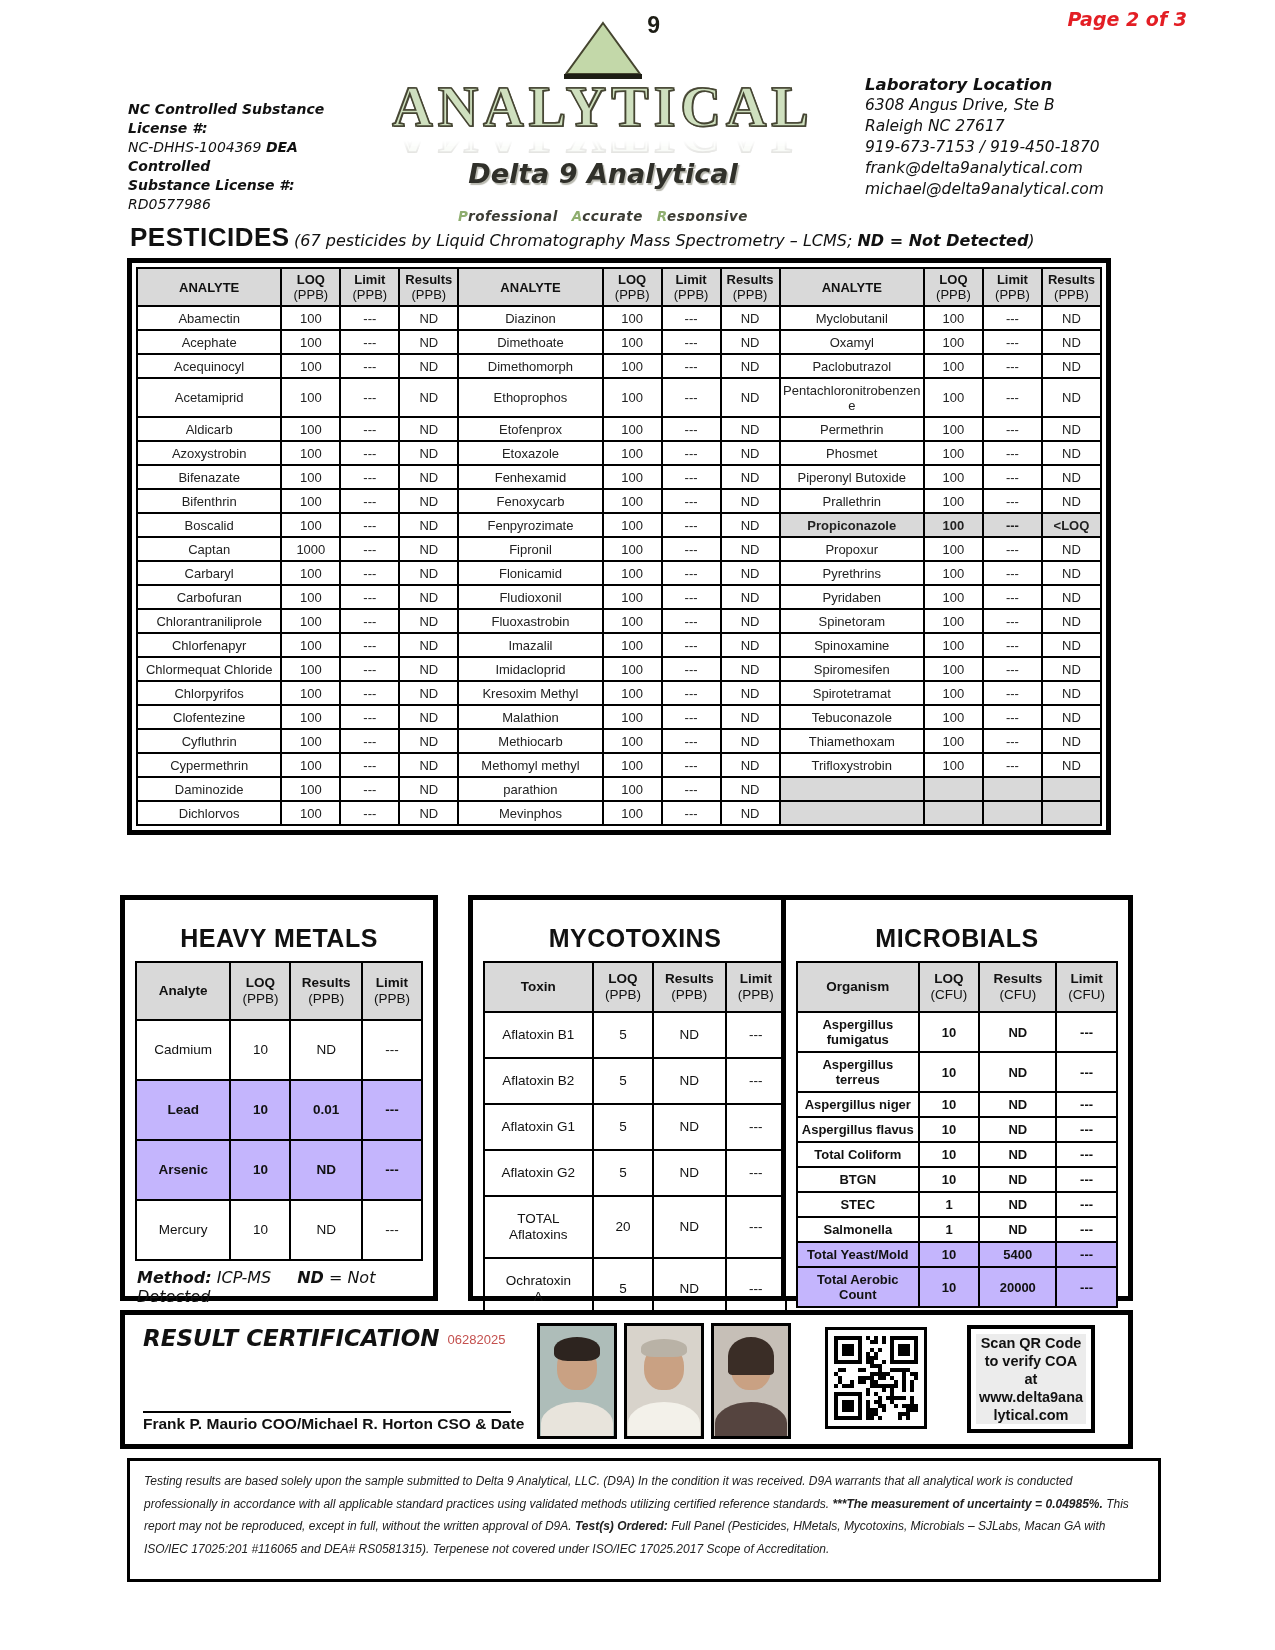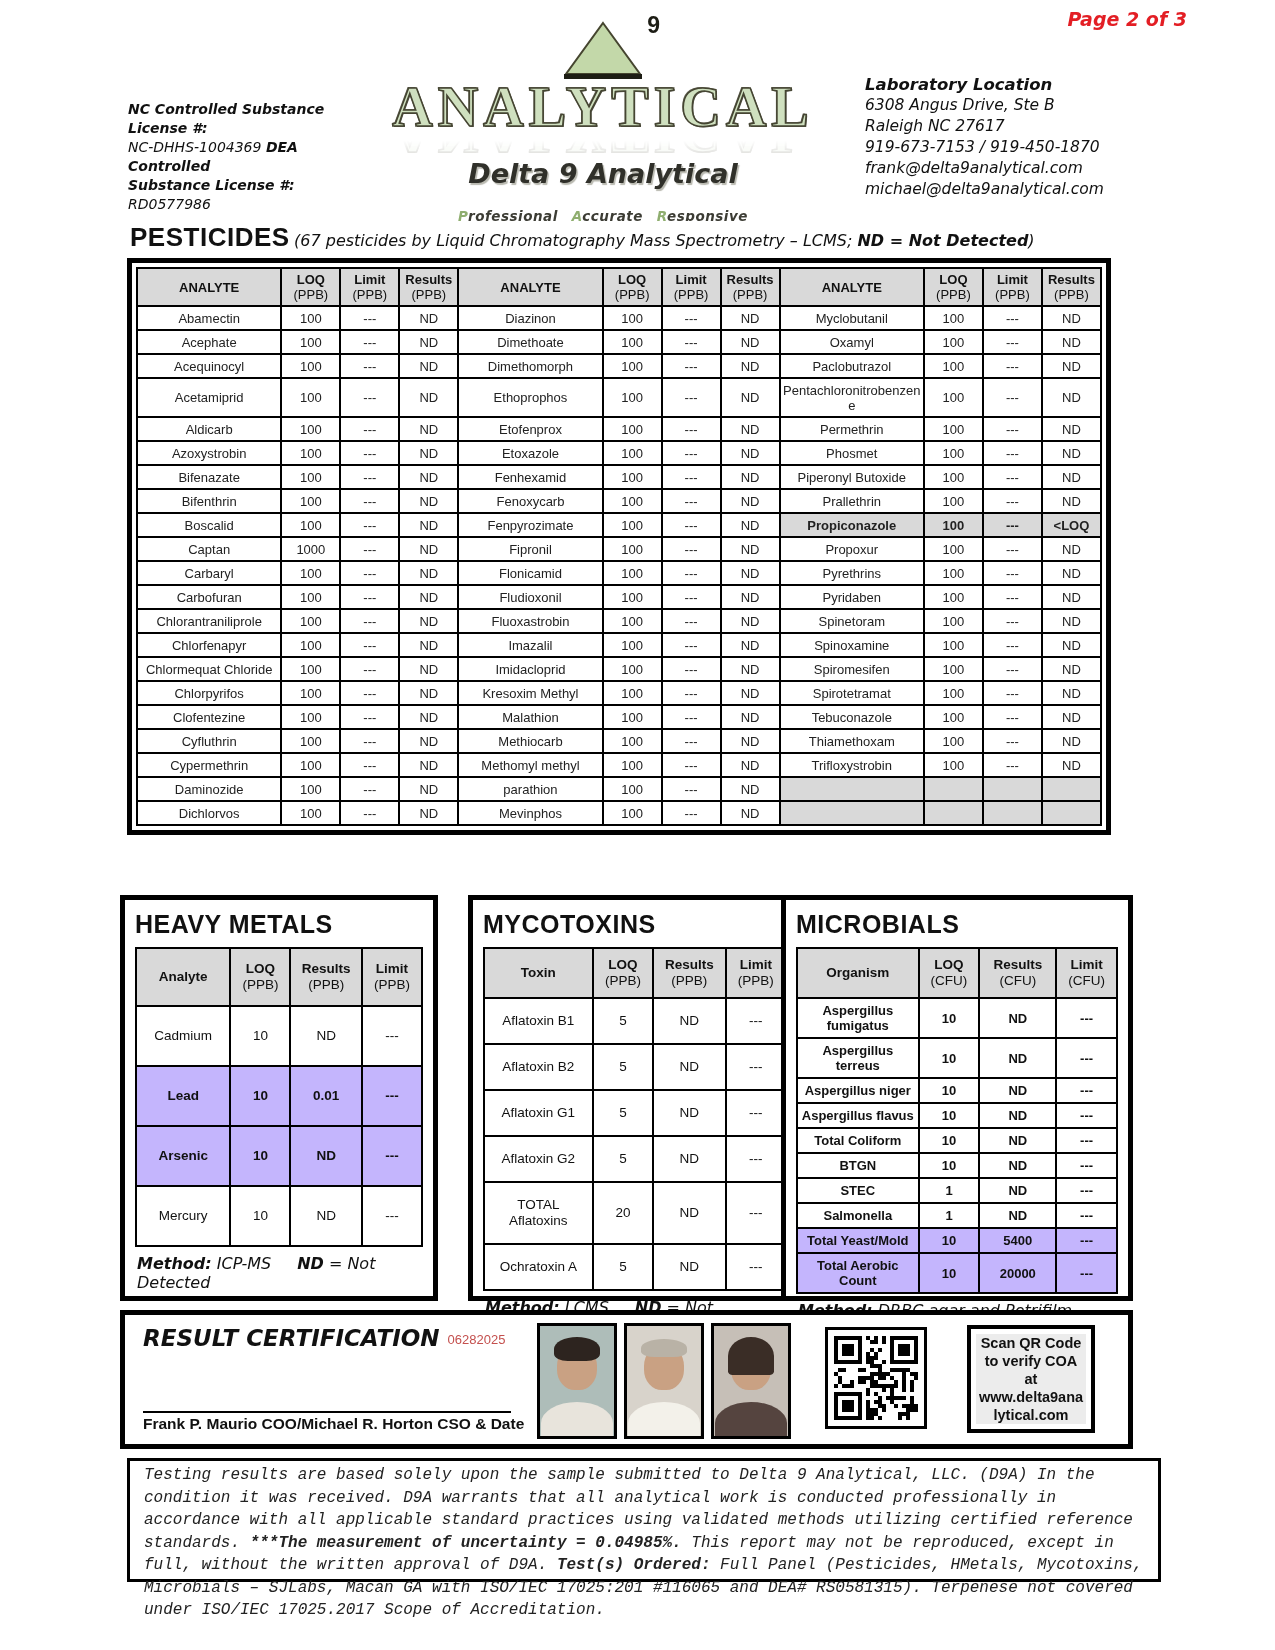--- a/index.html
+++ b/index.html
@@ -40,32 +40,32 @@
   .pest-table th .h2{font-weight:normal}
   .pest-table td{font-size:13px;padding:3.5px 2px;line-height:15px;color:#222}
   .pest-table td.name-col{overflow-wrap:anywhere}
   .pest-table td.hl{background:#d9d9d9;font-weight:bold}
   .pest-table td.empty{background:#d9d9d9}
   .c-name{width:14.8%}
   .c-num{width:6.05%}
 
   
   .panel{border:5px solid #000;background:#fff;top:895px;height:406px;padding:6px 10px}
-  .panel h2{text-align:left;font-size:25px;font-weight:bold;letter-spacing:.5px;margin:4px 0 8px}
+  .panel h2{text-align:center;font-size:25px;font-weight:bold;letter-spacing:.5px;margin:18px 0 8px}
   .panel table{width:100%}
   .panel th{background:#d9d9d9;font-size:13.5px;line-height:16px;padding:8px 2px}
   .panel th .h2{font-weight:normal}
   .panel td{font-size:13.5px;line-height:16px}
   .panel tr.hl td{background:#c4b5fd;font-weight:bold}
   .hm-box{left:120px;width:318px}
   .hm-box td{padding:21px 2px}
   .hm-box th{padding:12px 2px}
   .myco-box{left:468px;width:334px}
   .myco-box td{padding:14px 2px}
-  .myco-box td.name-col{padding:14px 8px}
+  .myco-box td.name-col{padding:14px 16px}
   .micro-box{left:781px;width:352px}
   .micro-box td{padding:4px 2px;font-weight:bold;font-size:13px;line-height:15px}
   .micro-box td.name-col{overflow-wrap:anywhere}
   .method{font-family:"DejaVu Sans",sans-serif;font-style:italic;font-size:16px;margin-top:7px;padding-left:2px}
   .method .nd{margin-left:26px}
 
   
   .cert-box{left:120px;top:1310px;width:1013px;height:139px;border:5px solid #000;background:#fff}
   .cert-title{position:absolute;left:18px;top:10px;font-family:"DejaVu Sans",sans-serif;font-weight:bold;font-style:italic;font-size:23px;color:#111}
   .cert-date{font-family:"Liberation Sans",sans-serif;font-weight:normal;font-style:normal;font-size:13px;color:#c4504e;margin-left:8px;vertical-align:2px}
@@ -82,21 +82,21 @@
   .p3{left:586px;background:#c6bfb7}
   .p3 .ph-head::before{height:38px;border-radius:50% 50% 10% 10%;background:#3a2d26}
   .p3 .ph-body{background:#55443f}
   .qr-box{position:absolute;left:700px;top:12px;width:102px;height:102px;border:3px solid #000;background:#fff;display:flex;align-items:center;justify-content:center}
   .scan-box{position:absolute;left:842px;top:10px;width:128px;height:108px;border:4px solid #000;background:#fff;padding:5px}
   .scan-inner{background:#ececec;width:100%;height:100%;display:flex;align-items:center;justify-content:center;text-align:center;
     font-weight:bold;font-size:14.5px;line-height:18px;padding:2px;overflow-wrap:anywhere}
 
   
   .foot-box{left:127px;top:1458px;width:1034px;height:124px;border:3px solid #000;background:transparent}
-  .foot-text{padding:3px 14px 0;font-family:Liberation Mono, monospace;font-style:italic;font-size:16px;line-height:22.5px;color:#222}
+  .foot-text{padding:9px 14px 0;font-family:Liberation Sans, sans-serif;font-style:italic;font-size:12px;line-height:22.5px;color:#222}
 </style>
 </head>
 <body>
 
 <div class="abs page-label">Page 2 of 3</div>
 
 <div class="abs licenses">
   <div><span class="bi">NC Controlled Substance License #:</span></div>
   <div><span>NC-DHHS-1004369 </span><span class="bi">DEA Controlled</span></div>
   <div><span class="bi">Substance License #: </span><span>RD0577986</span></div>

